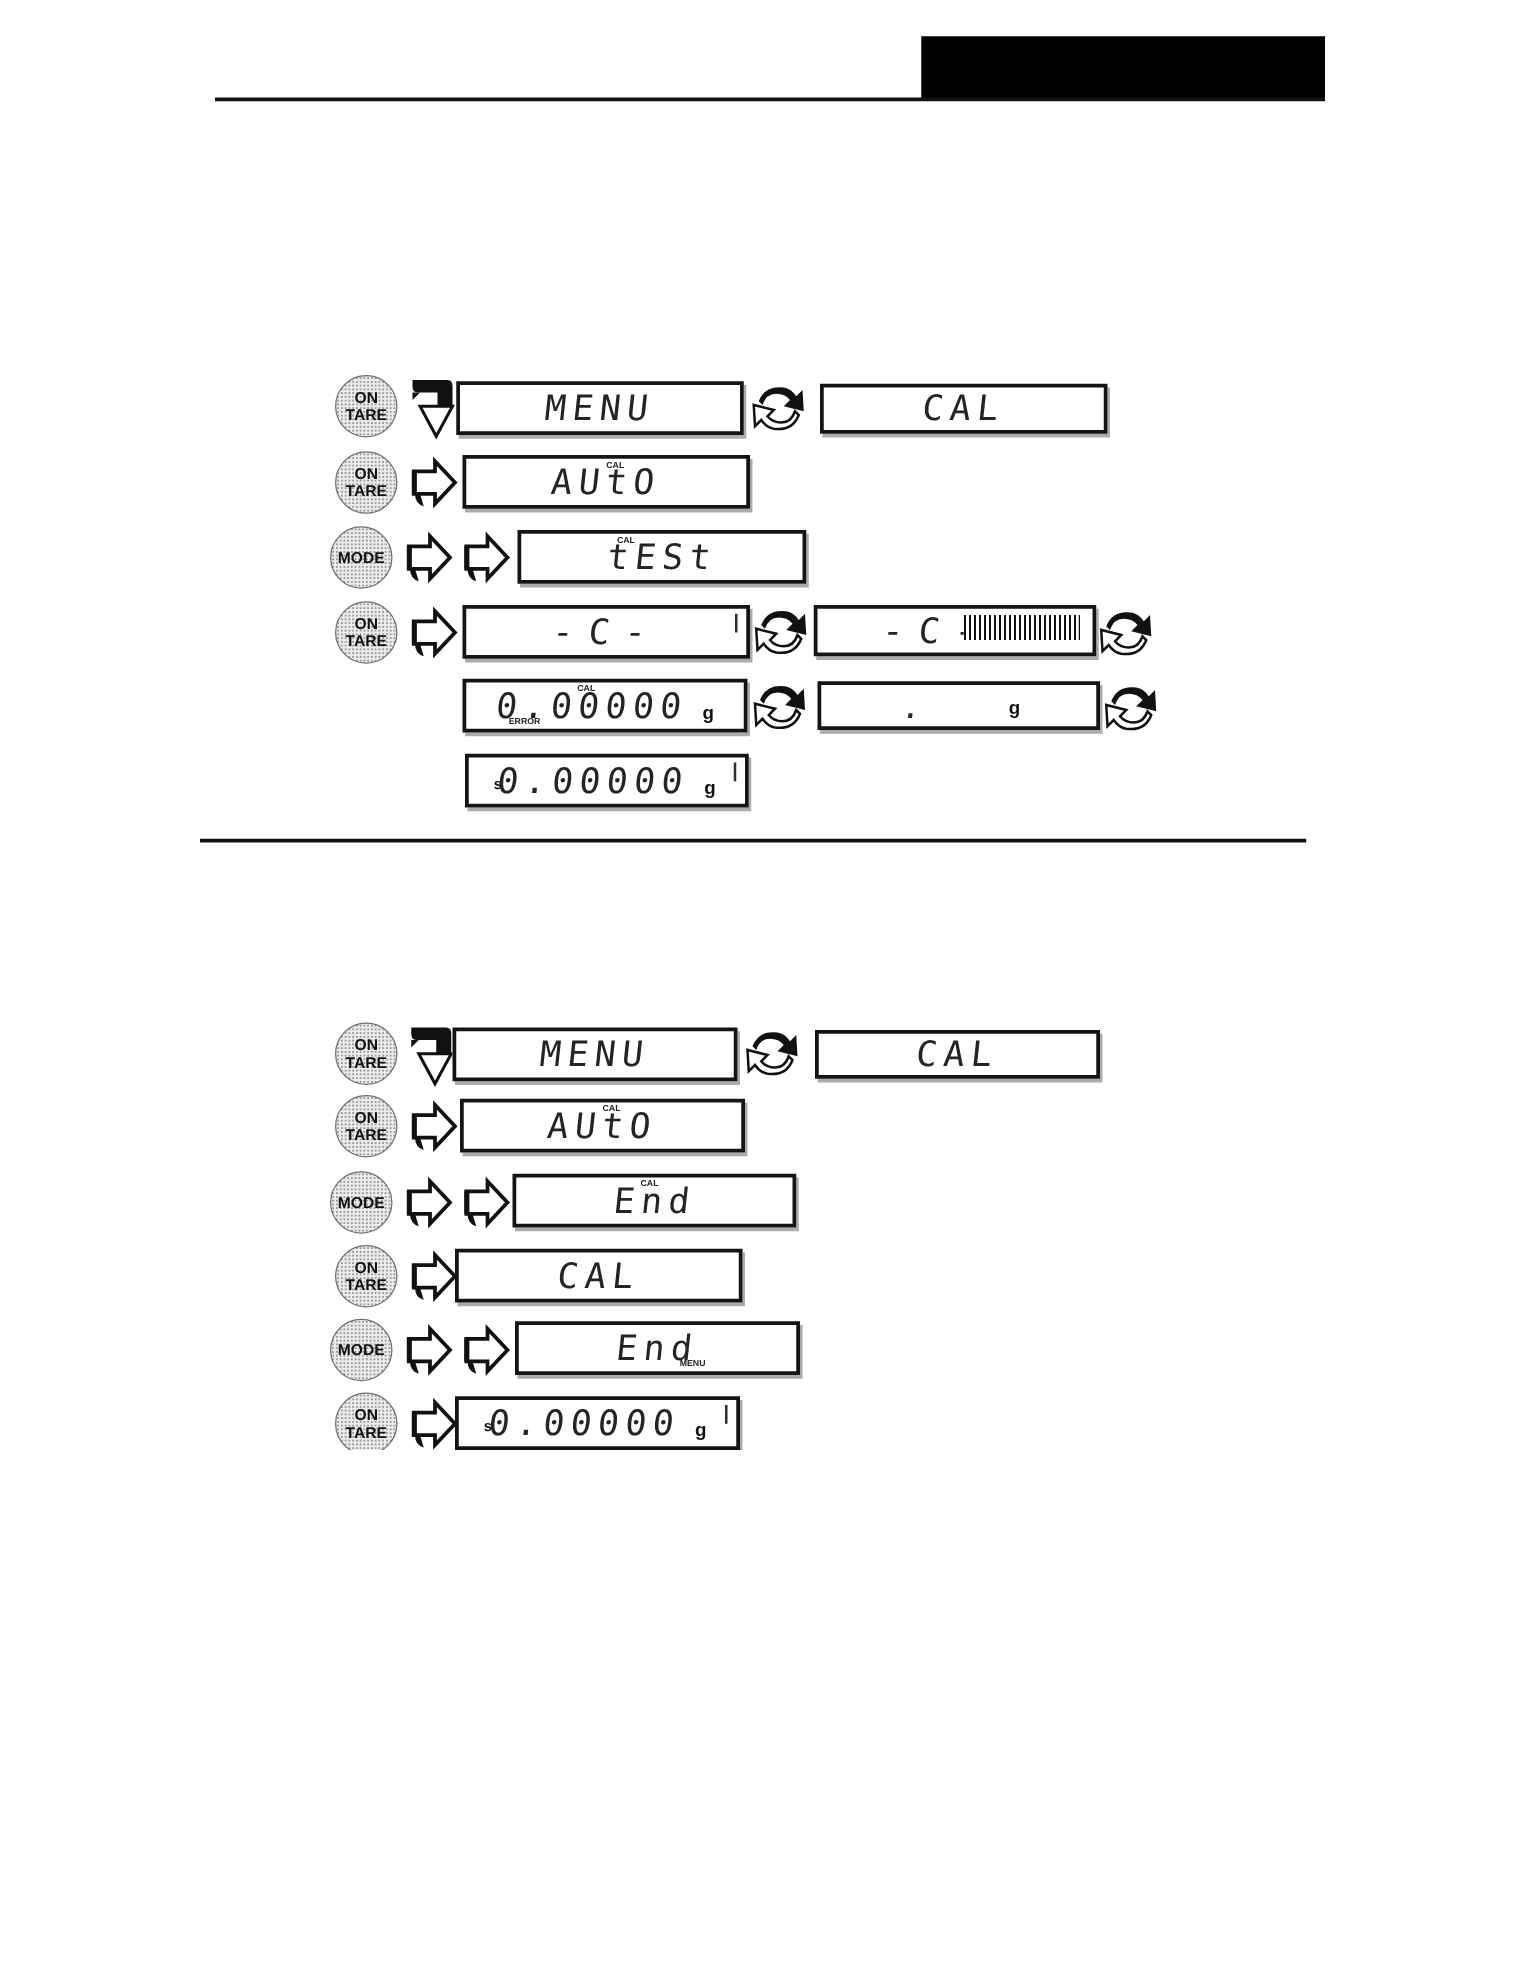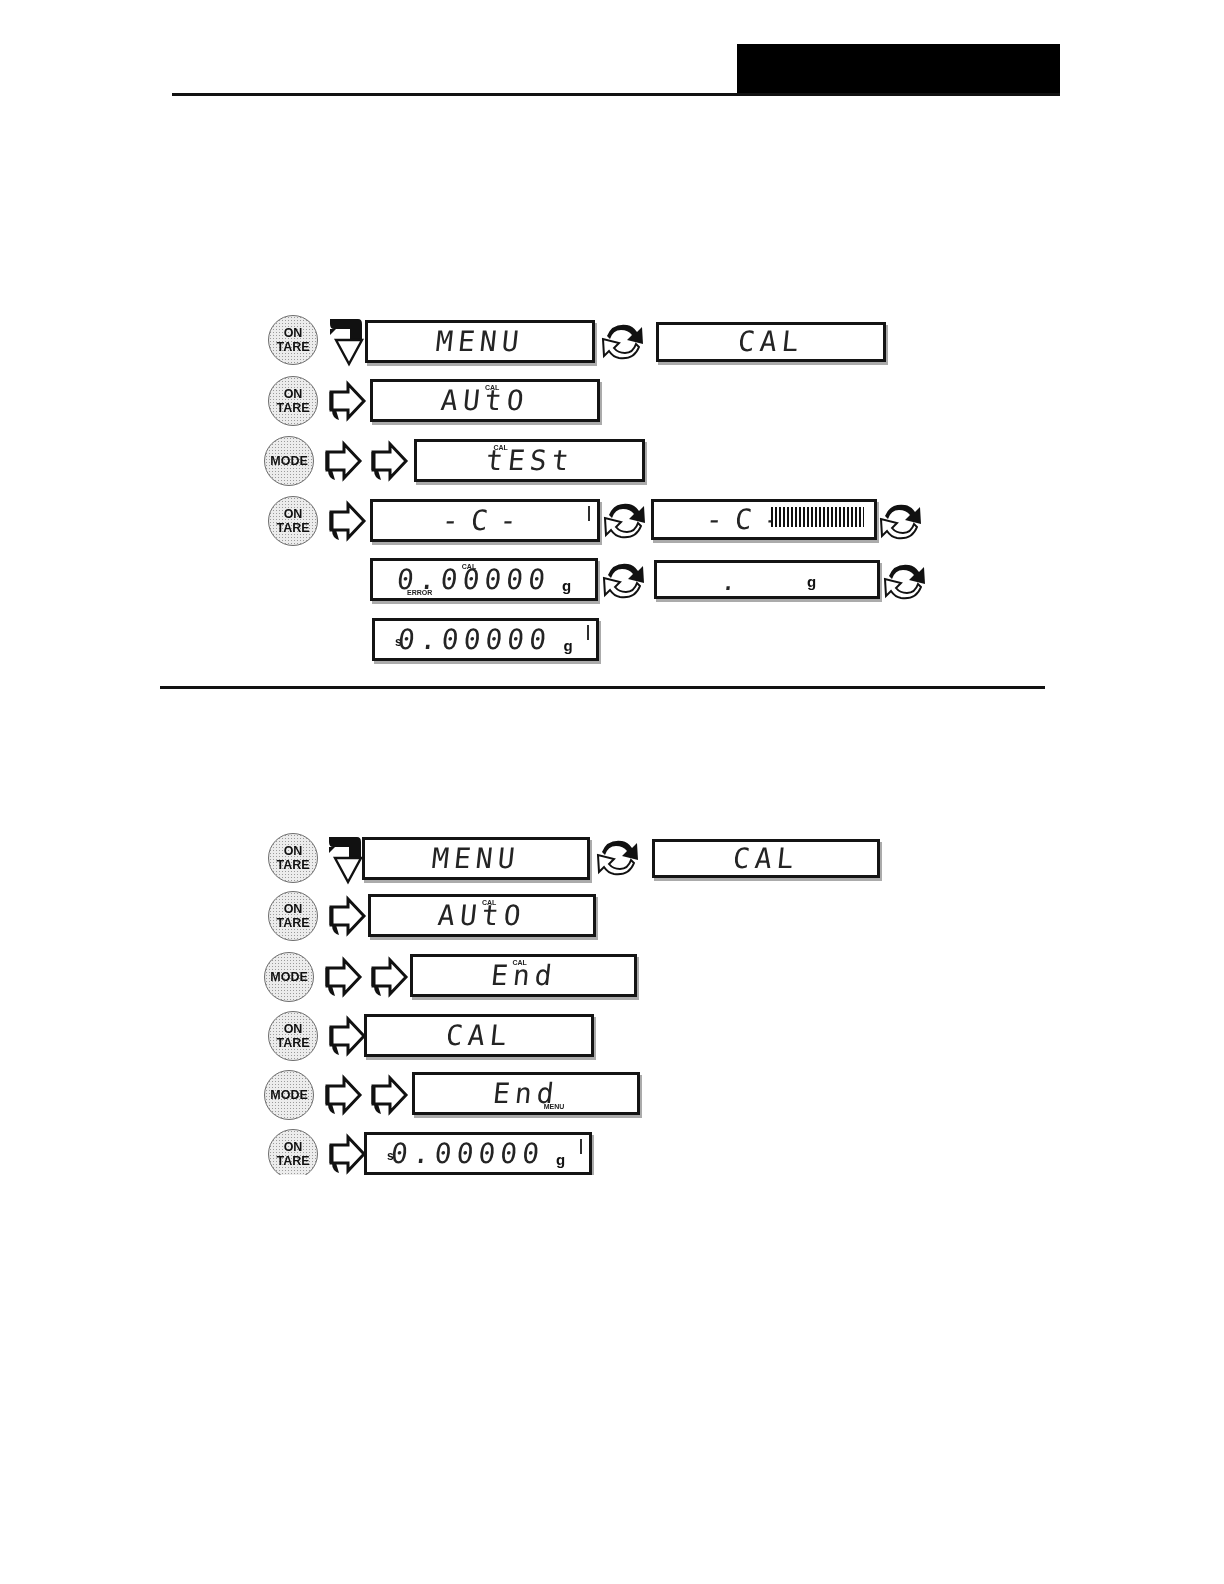--- a/index.html
+++ b/index.html
@@ -1,17 +1,17 @@
 <!DOCTYPE html>
 <html><head>
 <meta charset="utf-8">
 <style>
   html,body{margin:0;padding:0;background:#fff;}
   #page{position:relative;width:1224px;height:1160px;background:#ffffff;overflow:hidden;
-        font-family:"Liberation Sans",sans-serif;color:#111;margin-top:15px;}
+        font-family:"Liberation Sans",sans-serif;color:#111;}
 
   .header-tab{position:absolute;left:737px;top:29px;width:323px;height:51px;background:#000;}
   .rule{position:absolute;background:#121212;}
   .header-rule{left:172px;top:78px;width:888px;height:3px;}
   .sep1{left:160px;top:671px;width:885px;height:3px;}
   .sep2{left:160px;top:1192px;width:885px;height:3px;}
   .footer-rule{position:absolute;left:125px;top:1571px;width:146px;height:2px;background:#00008b;}
 
   .btn{position:absolute;width:50px;height:50px;border-radius:50%;
        border:1.5px solid #6e6e6e;background-color:#ececec;

